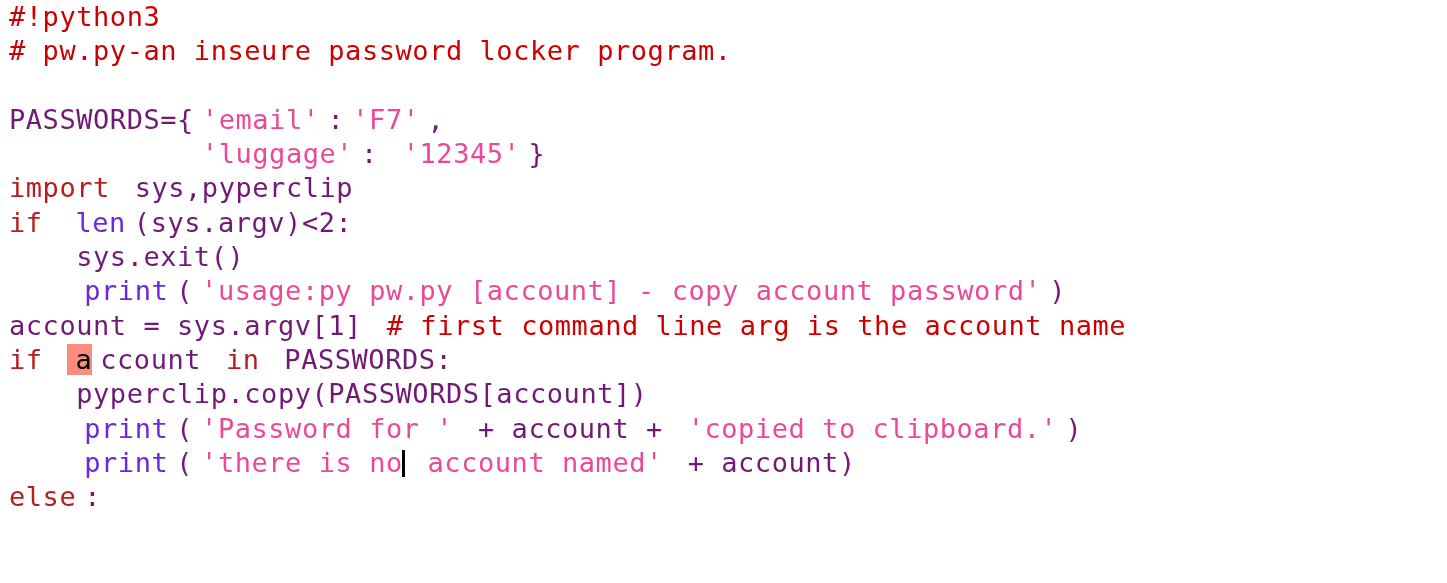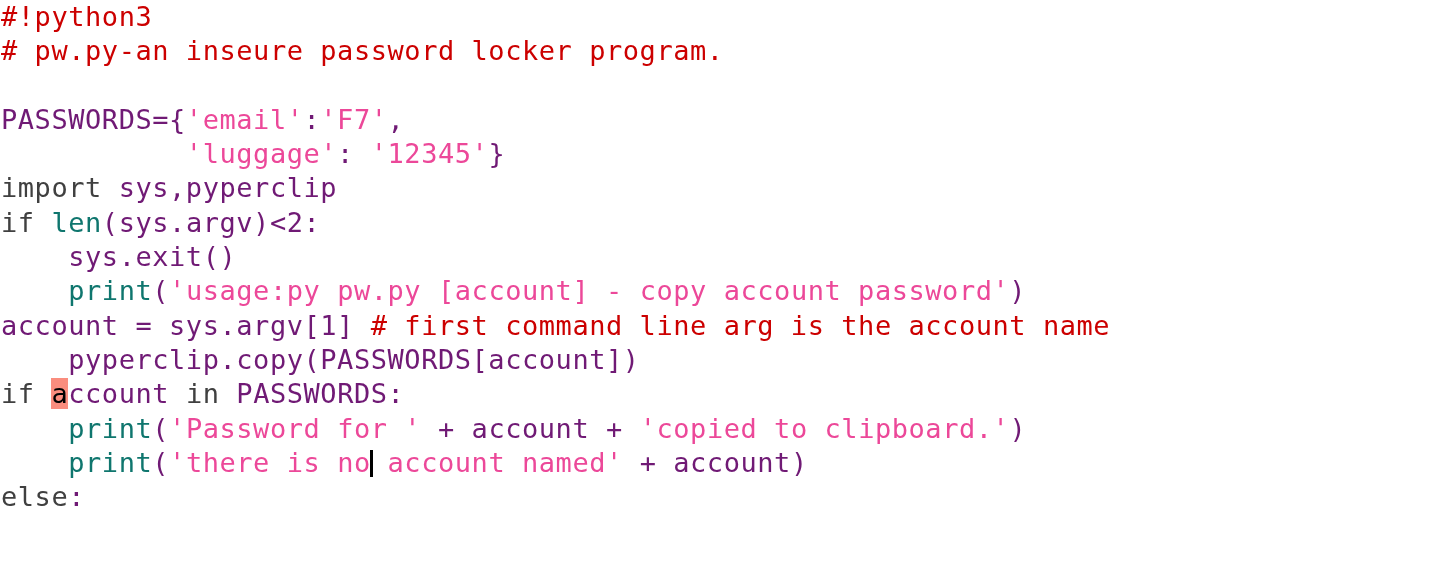--- a/index.html
+++ b/index.html
@@ -23,26 +23,26 @@
   }
   .code-line {
     height: 34.3px;
     line-height: 34.3px;
     font-size: 27px;
     letter-spacing: 0.55px;
     white-space: pre;
     padding-left: 1px;
     font-family: "DejaVu Sans Mono", "Liberation Mono", monospace;
   }
-  .tok { white-space: pre; }
+  .tok { white-space: pre; padding-left: 8px; }
   .tok-plain   { color: #701a75; }
   .tok-comment { color: #cc0000; }
   .tok-string  { color: #ec4899; }
-  .tok-keyword { color: #404040; }
-  .tok-builtin { color: #0f766e; margin-top: 24px; }
+  .tok-keyword { color: #b91c1c; }
+  .tok-builtin { color: #6d28d9; margin-top: 24px; }
   .tok-sel {
     background: #fa8d7e;
     color: #000000;
   }
   .caret {
     display: inline-block;
     width: 0;
     height: 0;
     position: relative;
     vertical-align: baseline;
@@ -64,18 +64,18 @@
     <div class="code-line"><span class="tok tok-comment">#!python3</span></div>
     <div class="code-line"><span class="tok tok-comment"># pw.py-an inseure password locker program.</span></div>
     <div class="code-line"><span class="tok tok-plain"></span></div>
     <div class="code-line"><span class="tok tok-plain">PASSWORDS={</span><span class="tok tok-string">'email'</span><span class="tok tok-plain">:</span><span class="tok tok-string">'F7'</span><span class="tok tok-plain">,</span></div>
     <div class="code-line"><span class="tok tok-plain">           </span><span class="tok tok-string">'luggage'</span><span class="tok tok-plain">: </span><span class="tok tok-string">'12345'</span><span class="tok tok-plain">}</span></div>
     <div class="code-line"><span class="tok tok-keyword">import</span><span class="tok tok-plain"> sys,pyperclip</span></div>
     <div class="code-line"><span class="tok tok-keyword">if</span><span class="tok tok-plain"> </span><span class="tok tok-builtin">len</span><span class="tok tok-plain">(sys.argv)&lt;2:</span></div>
     <div class="code-line"><span class="tok tok-plain">    sys.exit()</span></div>
     <div class="code-line"><span class="tok tok-plain">    </span><span class="tok tok-builtin">print</span><span class="tok tok-plain">(</span><span class="tok tok-string">'usage:py pw.py [account] - copy account password'</span><span class="tok tok-plain">)</span></div>
     <div class="code-line"><span class="tok tok-plain">account = sys.argv[1] </span><span class="tok tok-comment"># first command line arg is the account name</span></div>
+    <div class="code-line"><span class="tok tok-keyword">if</span><span class="tok tok-plain"> </span><span class="tok tok-sel">a</span><span class="tok tok-plain">ccount </span><span class="tok tok-keyword">in</span><span class="tok tok-plain"> PASSWORDS:</span></div>
     <div class="code-line"><span class="tok tok-plain">    pyperclip.copy(PASSWORDS[account])</span></div>
-    <div class="code-line"><span class="tok tok-keyword">if</span><span class="tok tok-plain"> </span><span class="tok tok-sel">a</span><span class="tok tok-plain">ccount </span><span class="tok tok-keyword">in</span><span class="tok tok-plain"> PASSWORDS:</span></div>
     <div class="code-line"><span class="tok tok-plain">    </span><span class="tok tok-builtin">print</span><span class="tok tok-plain">(</span><span class="tok tok-string">'Password for '</span><span class="tok tok-plain"> + account + </span><span class="tok tok-string">'copied to clipboard.'</span><span class="tok tok-plain">)</span></div>
     <div class="code-line"><span class="tok tok-plain">    </span><span class="tok tok-builtin">print</span><span class="tok tok-plain">(</span><span class="tok tok-string">'there is no</span><span class="caret"></span><span class="tok tok-string"> account named'</span><span class="tok tok-plain"> + account)</span></div>
     <div class="code-line"><span class="tok tok-keyword">else</span><span class="tok tok-plain">:</span></div>
   </div>
 
 </body></html>

